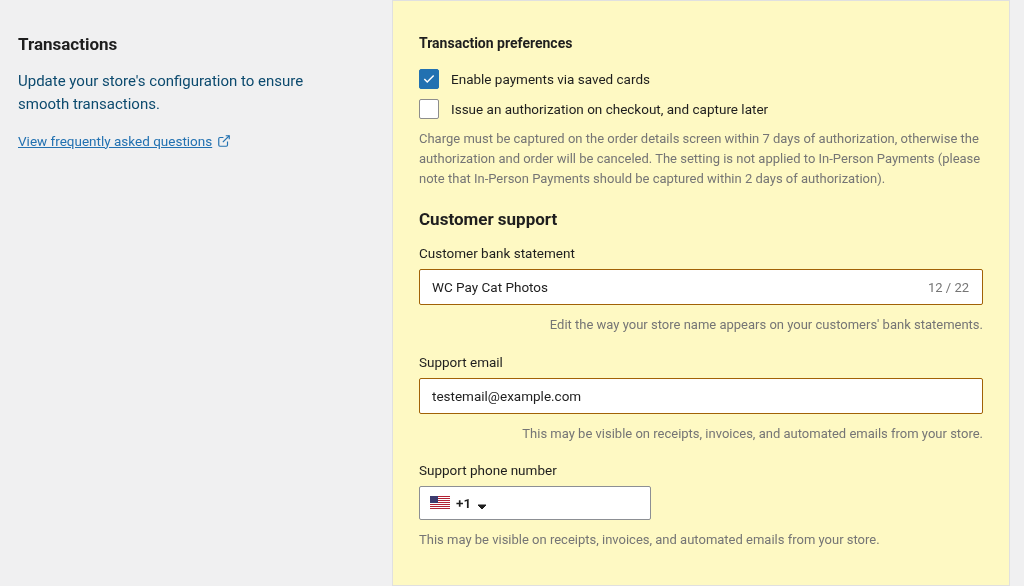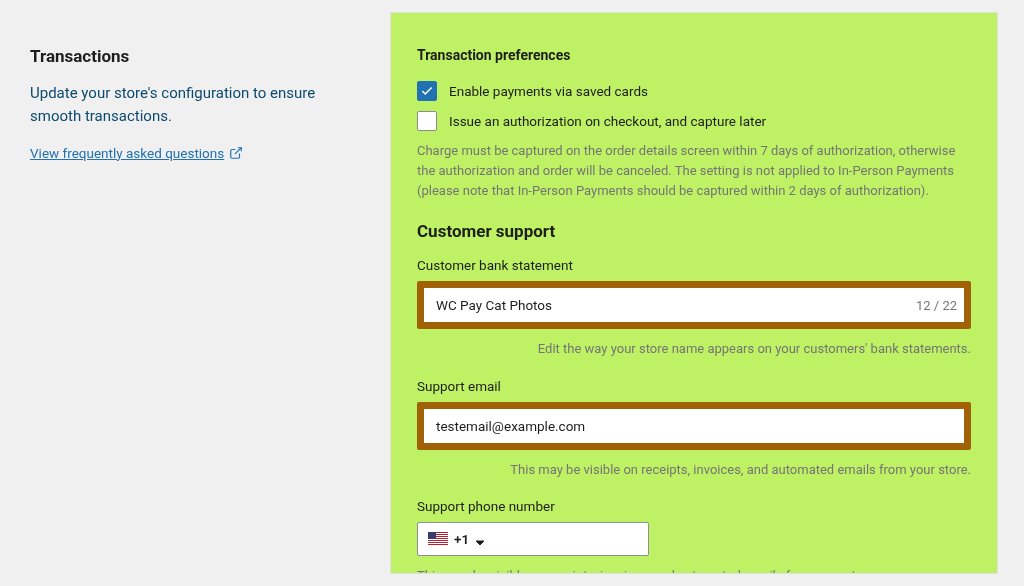--- a/index.html
+++ b/index.html
@@ -10,22 +10,23 @@
     body {
       font-family: -apple-system, BlinkMacSystemFont, "Segoe UI", Roboto, Helvetica, Arial, sans-serif;
       background: #f0f0f1;
       width: 1024px;
       height: 586px;
       overflow: hidden;
       color: #1e1e1e;
     }
     .container {
       display: flex;
-      padding: 12px;
+      padding: 0;
       height: 100%;
+      gap: 14px;
     }
     .sidebar {
       width: 378px;
       padding: 34px 24px 24px 18px;
       flex-shrink: 0;
     }
     .sidebar h2 {
       font-size: 17px;
       font-weight: 700;
       margin-bottom: 16px;
@@ -45,21 +46,21 @@
       align-items: center;
       gap: 5px;
     }
     .sidebar a svg {
       width: 14px;
       height: 14px;
       stroke: #2271b1;
       fill: none;
     }
     .main-panel {
-      background: #bef264;
+      background: #fef9c3;
       border: 1px solid #e0e0e0;
       flex: 1;
       padding: 34px 26px 30px 26px;
       margin: 0 14px 0 0;
       overflow-y: auto;
     }
     .section-title {
       font-size: 14px;
       font-weight: 700;
       margin-bottom: 18px;
@@ -113,21 +114,21 @@
       font-size: 13.5px;
       color: #1e1e1e;
       margin-bottom: 8px;
     }
     .input-wrapper {
       position: relative;
       margin-bottom: 10px;
     }
     .text-input {
       width: 100%;
-      border: 7px solid #a16207;
+      border: 1px solid #a16207;
       border-radius: 2px;
       padding: 9px 12px;
       font-size: 13.5px;
       color: #1e1e1e;
       font-family: inherit;
       background: #fff;
     }
     .text-input.with-counter {
       padding-right: 70px;
     }

